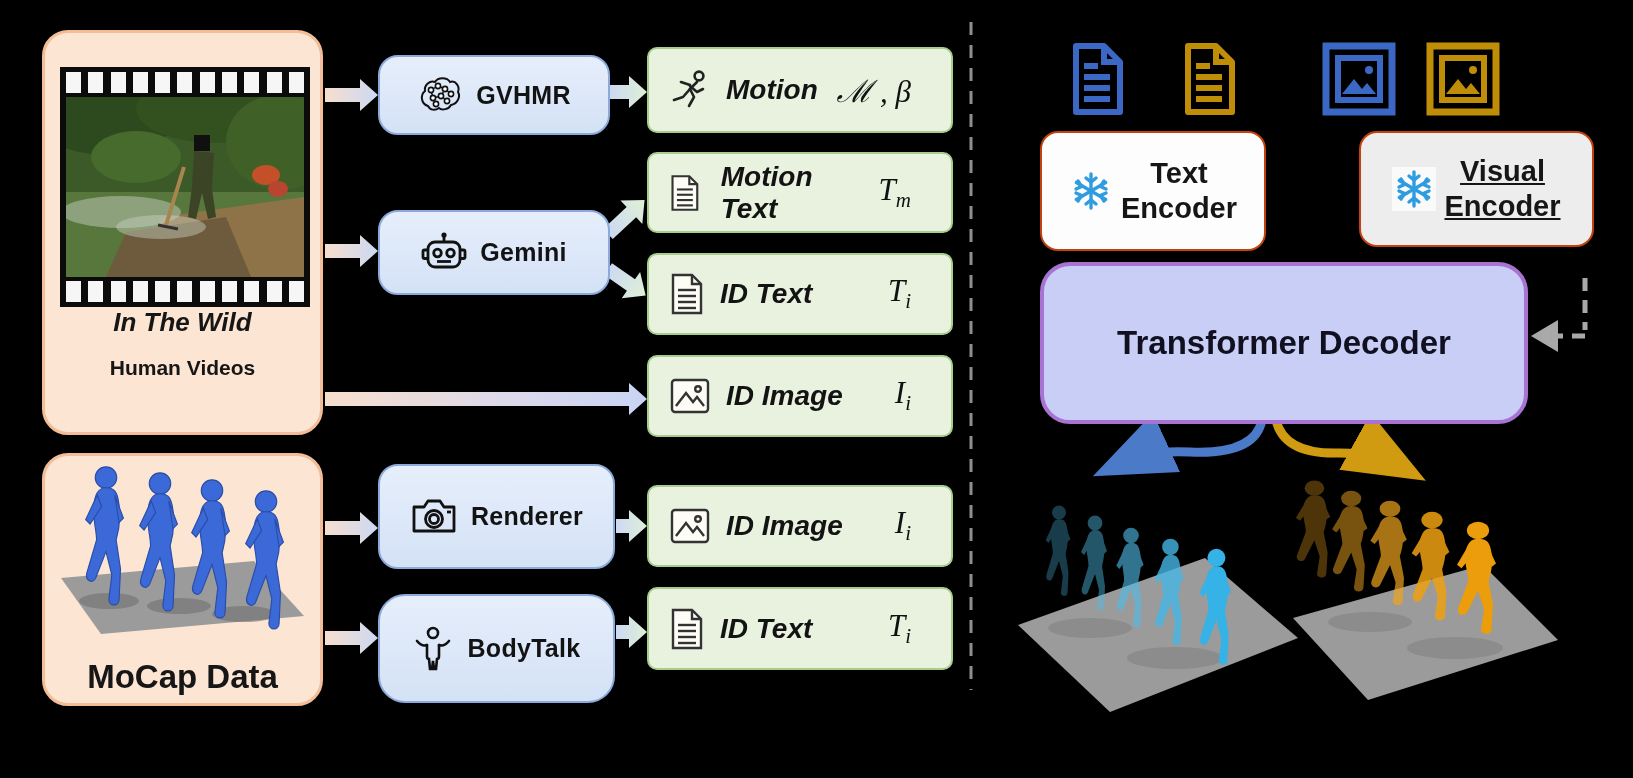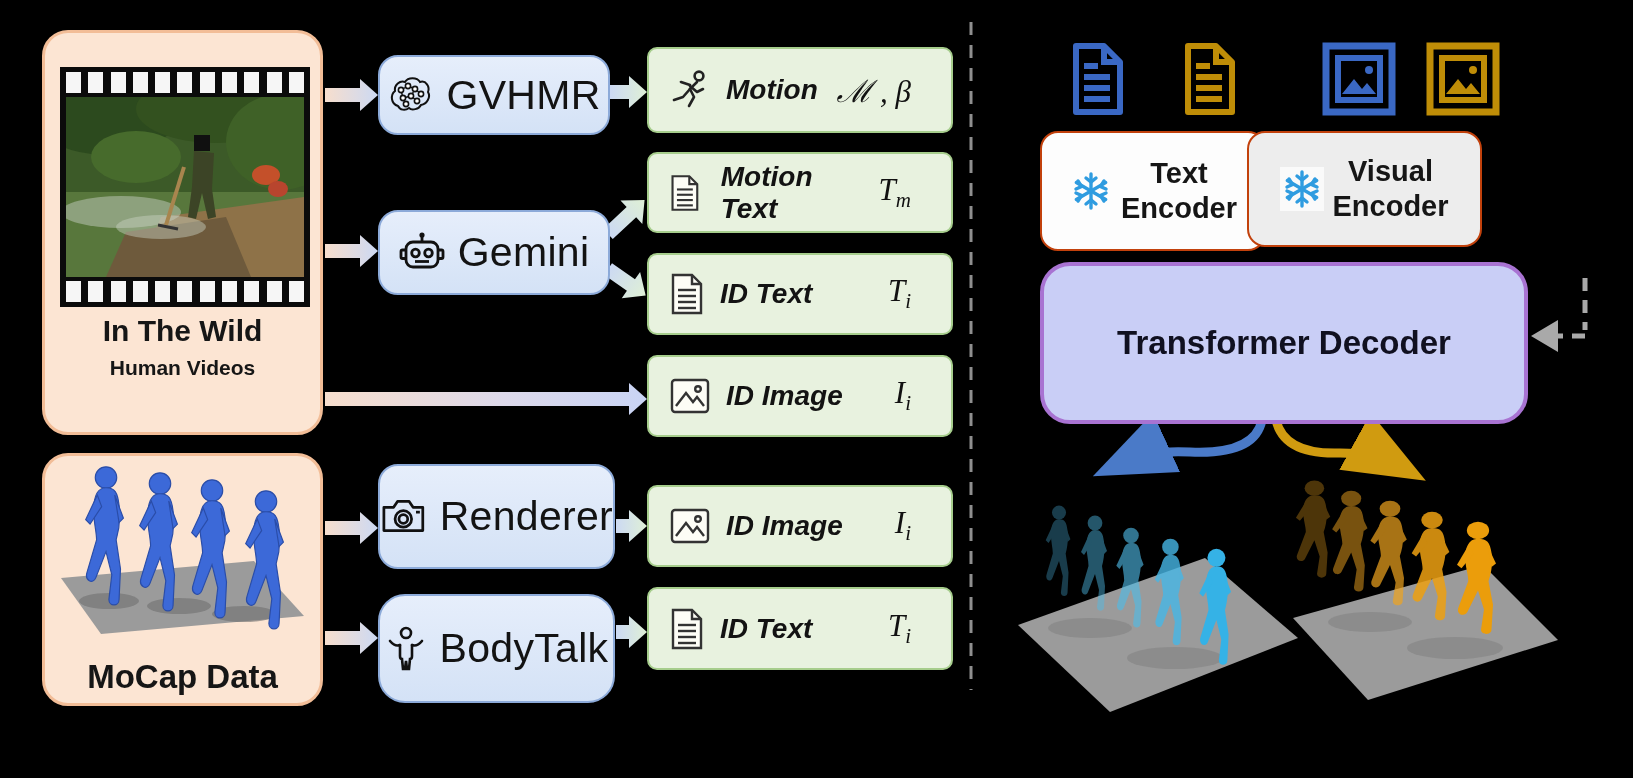--- a/index.html
+++ b/index.html
@@ -6,21 +6,21 @@
   #canvas{position:relative;width:1633px;height:778px;background:#000;overflow:hidden;
           font-family:"Liberation Sans",sans-serif;color:#151515;}
   .abs{position:absolute;box-sizing:border-box;}
   svg{display:block;}
   
   .peach{background:#fce5d3;border:3px solid #f2bd97;border-radius:26px;}
   .src-title{position:absolute;left:0;right:0;text-align:center;font-weight:700;color:#161616;}
   
   .proc{background:linear-gradient(180deg,#e6eefb 0%,#d4e2f6 100%);border:2.5px solid #8caad9;
         border-radius:20px;display:flex;align-items:center;justify-content:center;gap:13px;}
-  .proc .plabel{font-weight:400;font-size:41px;color:#131313;letter-spacing:.3px;}
+  .proc .plabel{font-weight:700;font-size:25px;color:#131313;letter-spacing:.3px;}
   
   .gbox{background:#e8f2df;border:2.5px solid #a6cd8c;border-radius:10px;display:flex;
         align-items:center;padding:0 40px 0 20px;gap:15px;left:647px;width:306px;}
   .gbox .glabel{font-style:italic;font-weight:700;font-size:28px;color:#131313;}
   .msym{margin-left:auto;font-family:"Liberation Serif",serif;font-style:italic;
         font-size:31px;color:#111;white-space:nowrap;}
   .msym sub{font-size:21px;}
   
   .enc{border:2px solid #c2410c;border-radius:18px;display:flex;align-items:center;
        justify-content:center;gap:8px;padding:0 6px;}
@@ -159,21 +159,21 @@
           <i></i>
           <i></i>
           <i></i>
           <i></i>
           <i></i>
           <i></i>
           <i></i>
           <i></i>
       </div>
     </div>
-    <div class="src-title" style="top:281px;font-size:30px;">In The Wild</div>
+    <div class="src-title" style="top:274px;font-size:26px;font-style:italic;">In The Wild</div>
     <div class="src-title" style="top:323px;font-size:21px;">Human Videos</div>
   </div>
 
   <div class="abs peach" style="left:42px;top:453px;width:281px;height:253px;">
     <svg class="abs" style="left:4px;top:10px" width="270" height="185" viewBox="0 0 270 185">
       <polygon points="12,112 205,95 255,150 52,168" fill="#9b9b9b"></polygon>
       <ellipse cx="60" cy="135" rx="30" ry="8" fill="#6f6f6f" opacity="0.6"></ellipse>
       <ellipse cx="130" cy="140" rx="32" ry="8" fill="#6f6f6f" opacity="0.6"></ellipse>
       <ellipse cx="195" cy="148" rx="32" ry="8" fill="#6f6f6f" opacity="0.6"></ellipse>
       <g fill="#3c69d8" stroke="#2a4da8" stroke-width="0.8">
@@ -358,21 +358,21 @@
           <path d="M-5 13 L0 9 L5 13" fill="none"></path>
         <path d="M-15 -2 L-9.5 -4.5 L-13 -10" fill="none"></path>
           <path d="M15 2 L9.5 4.5 L13 10" fill="none"></path>
         <path d="M-15 2 L-9.5 4.5 L-13 10" fill="none"></path>
           <path d="M15 -2 L9.5 -4.5 L13 -10" fill="none"></path>
       </svg>
     </span>
     <span class="elabel"><span>Text</span><br><span>Encoder</span></span>
   </div>
 
-  <div class="abs enc enc-gray" style="left:1247px;top:131px;width:235px;height:116px;">
+  <div class="abs enc enc-gray" style="left:1359px;top:131px;width:235px;height:116px;text-decoration:underline;">
     <span class="snowwrap onwhite">
       <svg width="42" height="42" viewBox="-21 -21 42 42" stroke="#2f9ce0" stroke-width="3.4" stroke-linecap="round">
         <line y1="-17" y2="17"></line>
           <line x1="-14.7" y1="-8.5" x2="14.7" y2="8.5"></line>
         <line x1="-14.7" y1="8.5" x2="14.7" y2="-8.5"></line>
         <path d="M-5 -13 L0 -9 L5 -13" fill="none"></path>
           <path d="M-5 13 L0 9 L5 13" fill="none"></path>
         <path d="M-15 -2 L-9.5 -4.5 L-13 -10" fill="none"></path>
           <path d="M15 2 L9.5 4.5 L13 10" fill="none"></path>
         <path d="M-15 2 L-9.5 4.5 L-13 10" fill="none"></path>

